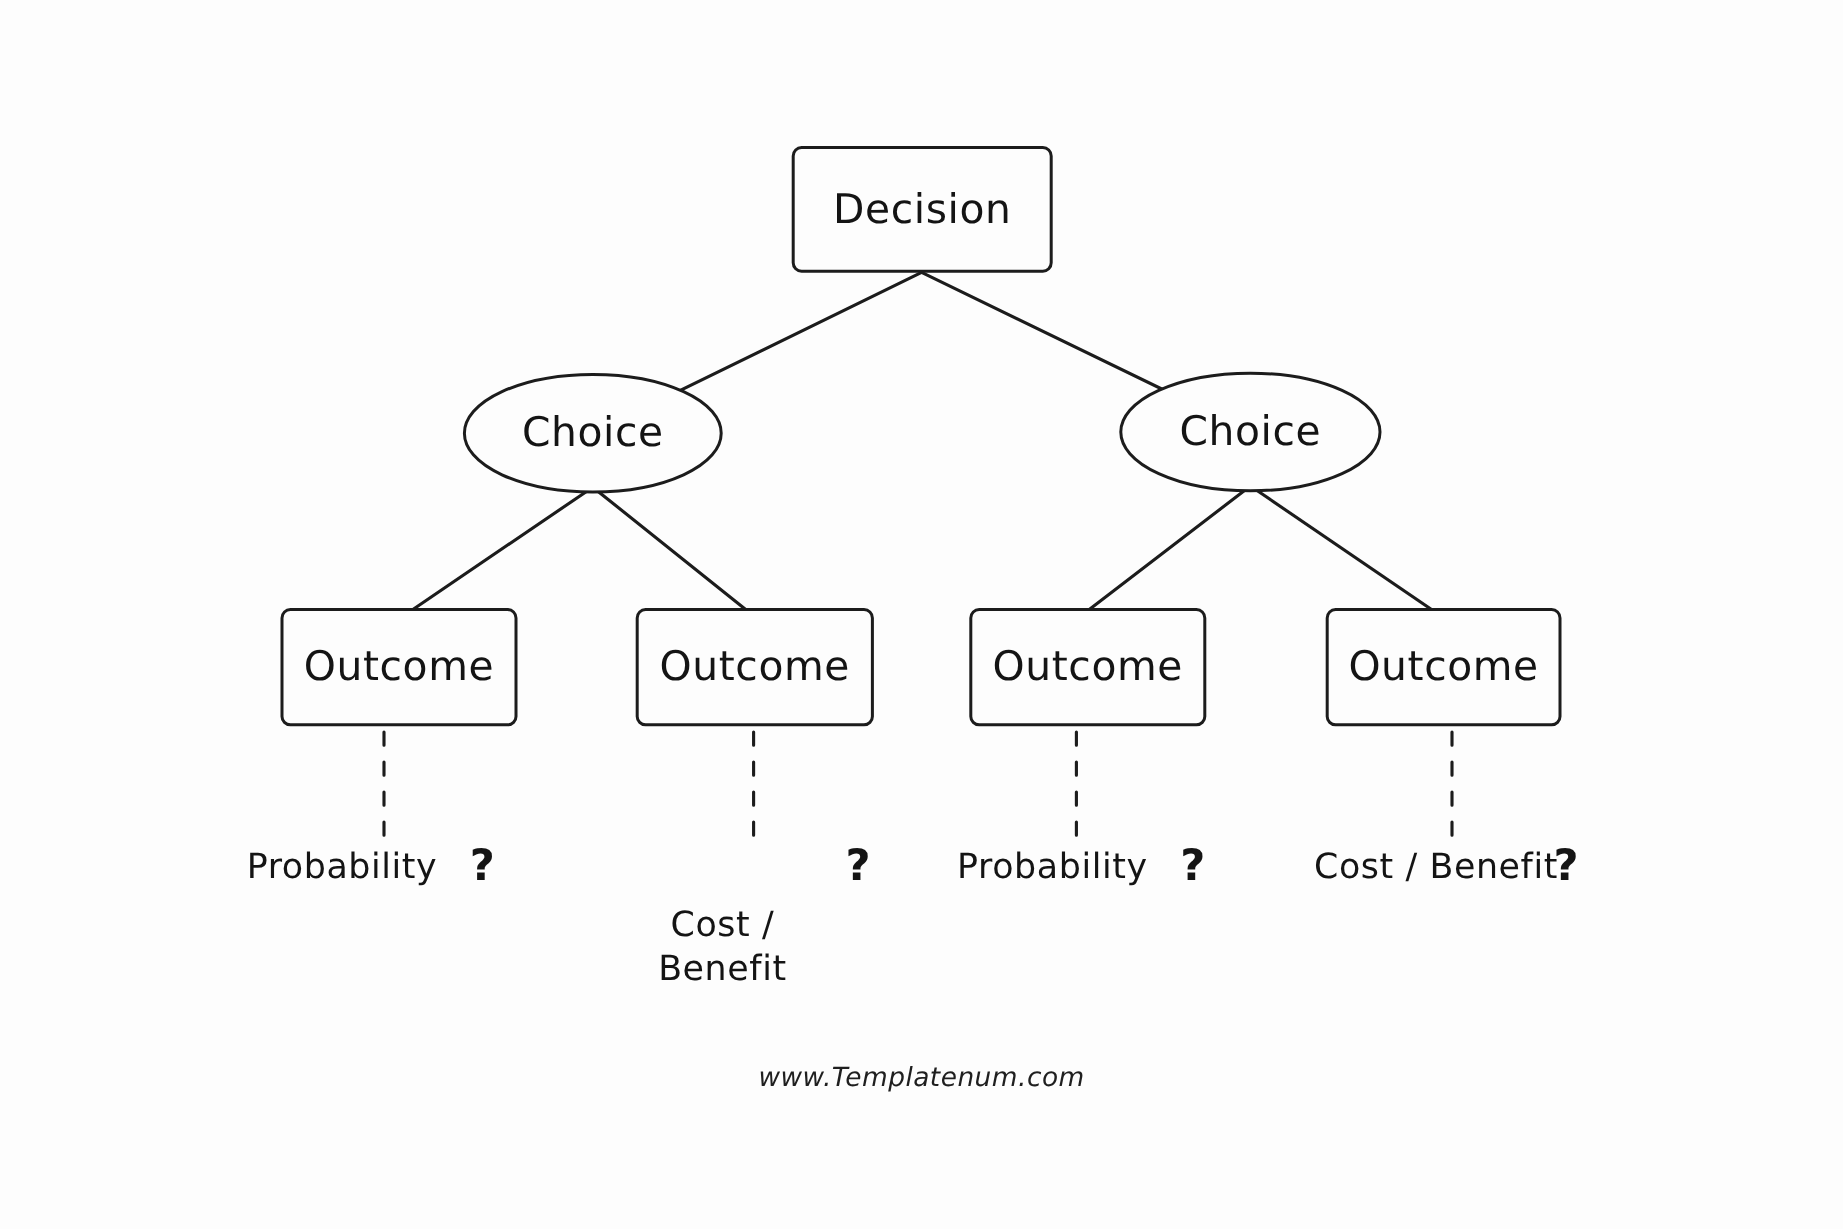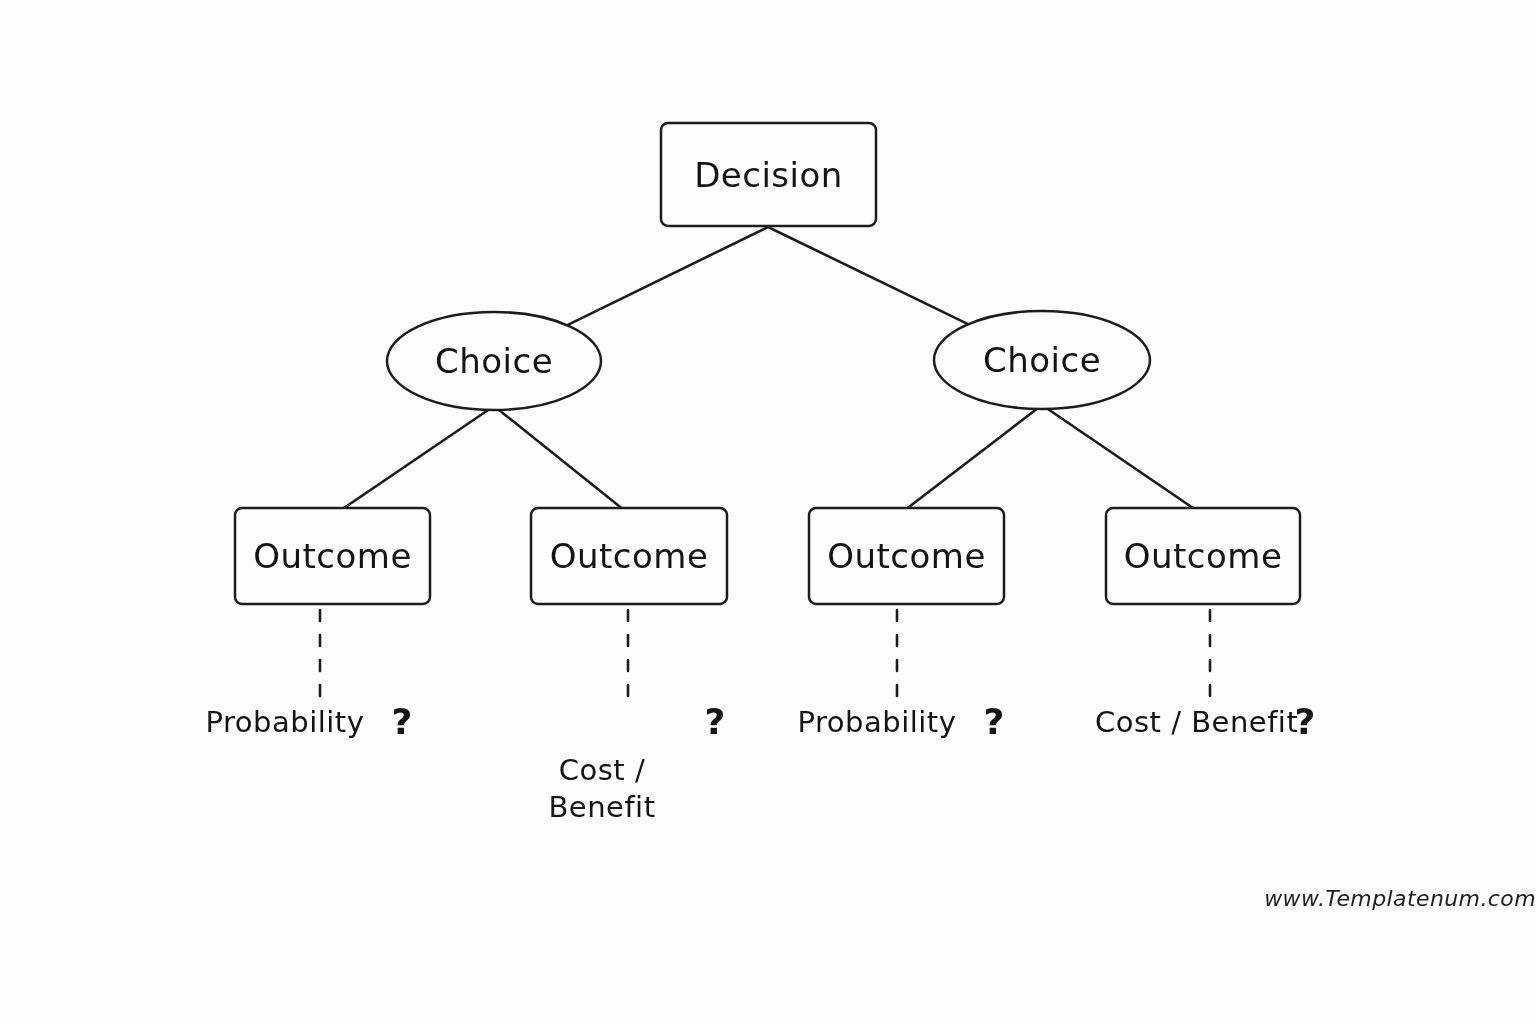--- a/index.html
+++ b/index.html
@@ -60,21 +60,21 @@
     position: absolute;
     font-size: 36px;
     font-weight: 600;
     text-align: center;
   }
   .watermark {
     position: absolute;
     left: 0;
     top: 886px;
     width: 100%;
-    text-align: right;
+    text-align: center;
     font-style: italic;
     font-size: 22px;
     color: #1f1f1f;
     letter-spacing: 0.4px;
   }
 </style>
 </head>
 <body>
 
 <div class="canvas">

